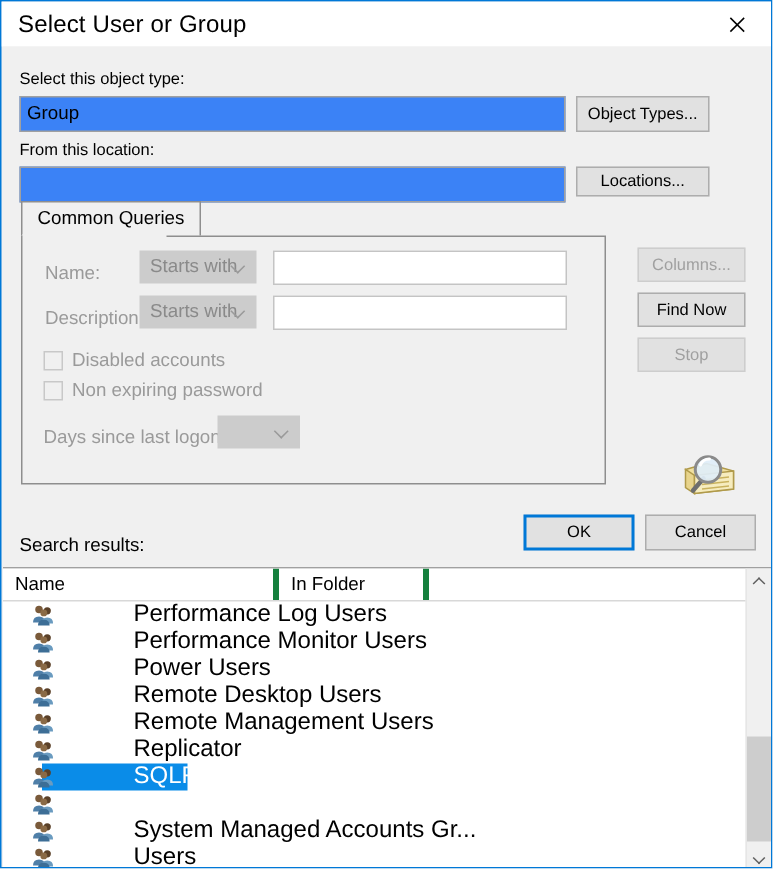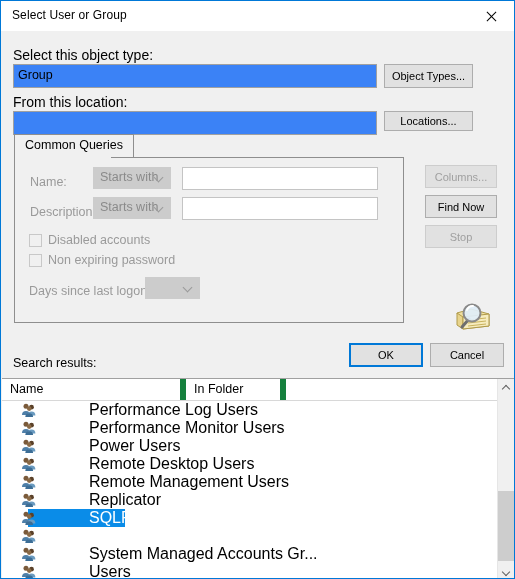--- a/index.html
+++ b/index.html
@@ -28,21 +28,21 @@
     left: 0; top: 0;
     width: 513px;
     height: 30px;
     background: #ffffff;
     box-sizing: border-box;
   }
   .titlebar-text {
     position: absolute;
     left: 11px;
     top: 7px;
-    font-size: 12px;
+    font-size: 16px;
     color: #000000;
     letter-spacing: 0.1px;
     white-space: nowrap;
   }
   .close-btn {
     position: absolute;
     right: 0; top: 0;
     width: 46px;
     height: 30px;
     display: flex;
@@ -73,21 +73,21 @@
     position: absolute;
     left: 1px;
     top: 30px;
     width: 512px;
     height: 330px;
     background: #f0f0f0;
   }
 
   .lbl {
     position: absolute;
-    font-size: 14px;
+    font-size: 11px;
     color: #000000;
     white-space: nowrap;
     text-align: right;
   }
   .lbl-dim {
     position: absolute;
     font-size: 12.5px;
     color: #9a9a9a;
     white-space: nowrap;
   }
@@ -260,21 +260,21 @@
     height: 22px;
     background: #ffffff;
     border-bottom: 1px solid #d8d8d8;
     box-sizing: border-box;
   }
   .lv-col {
     position: absolute;
     top: 0;
     height: 21px;
     box-sizing: border-box;
-    border-right: 6px solid #15803d;
+    border-right: 4px solid #15803d;
     font-size: 12.5px;
     color: #000;
     padding: 3px 0 0 8px;
     white-space: nowrap;
   }
   .lv-rows {
     position: absolute;
     left: 0;
     top: 22px;
     width: 490px;

